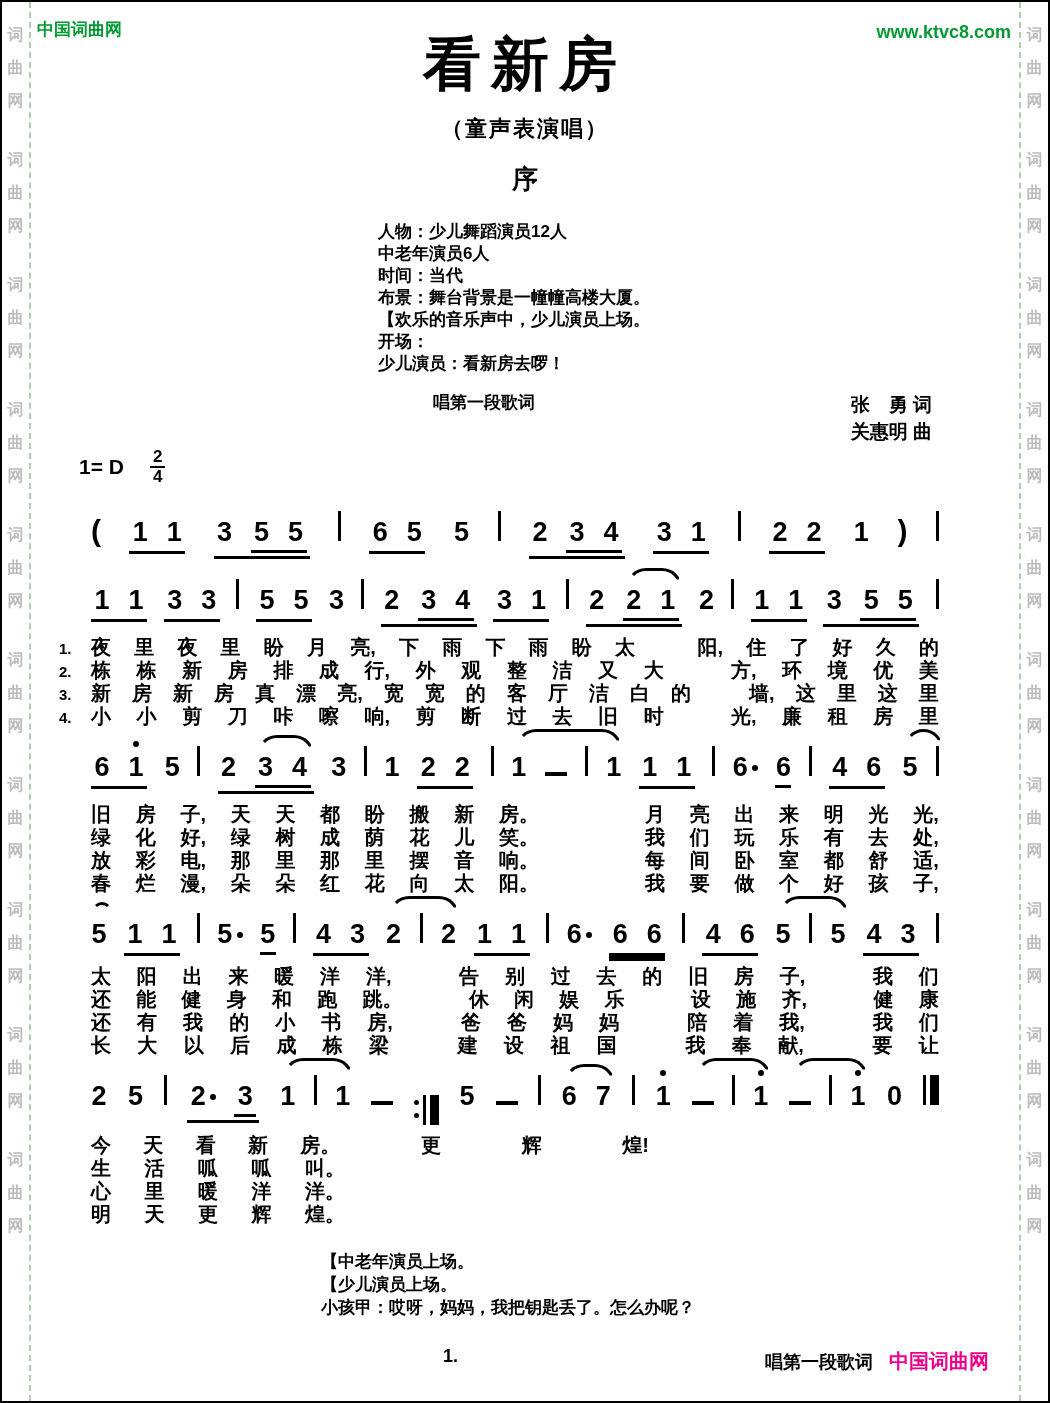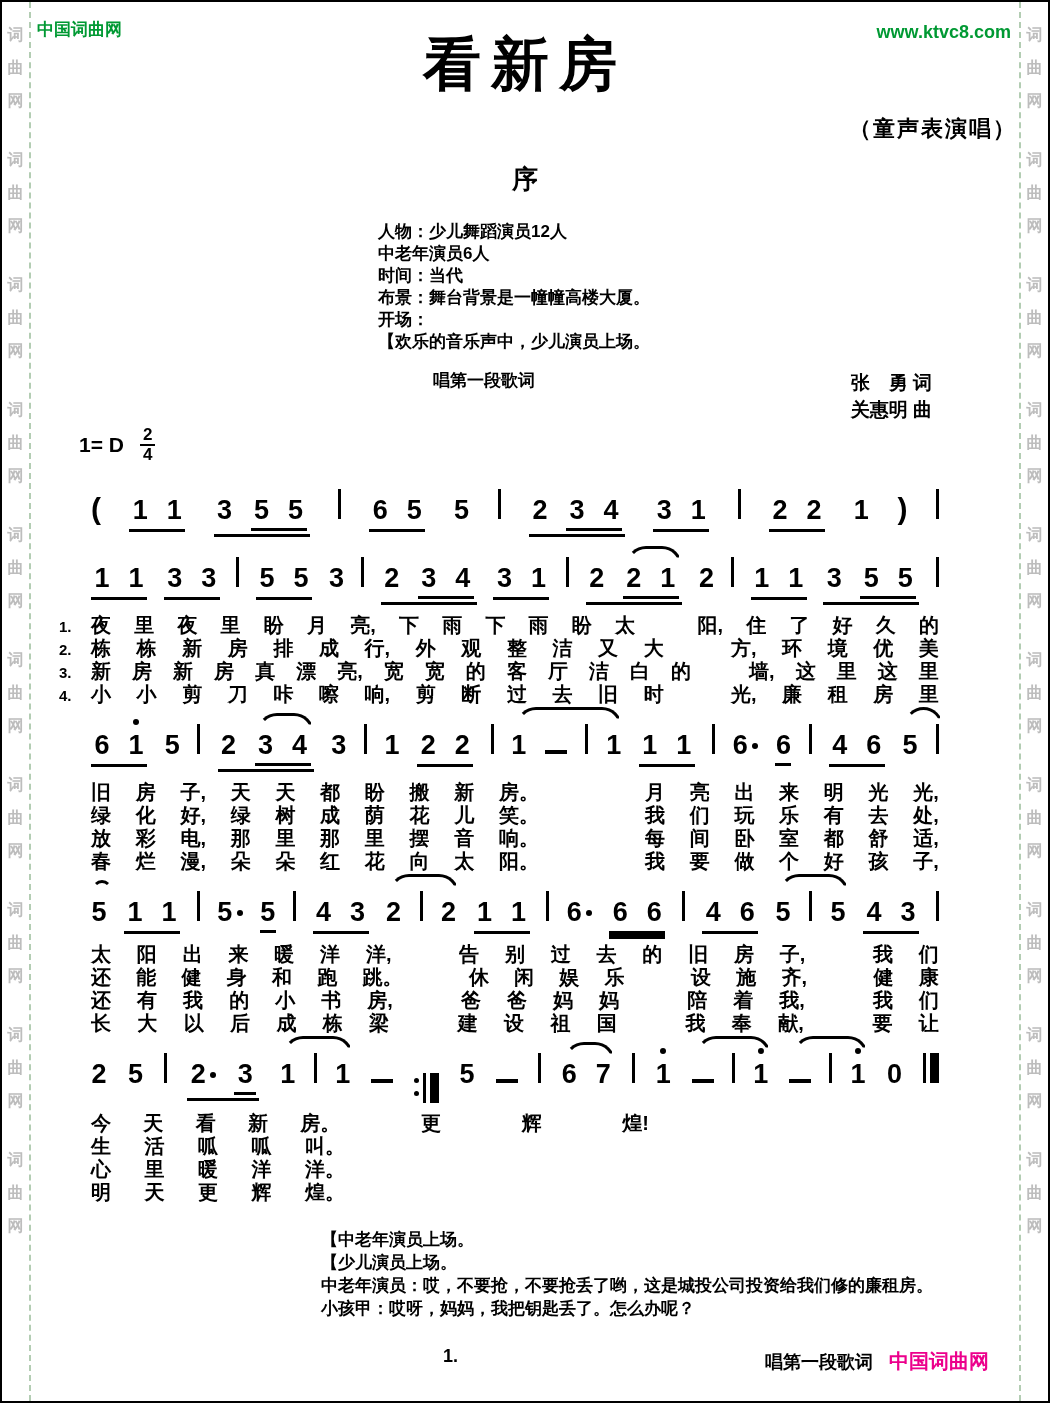--- a/index.html
+++ b/index.html
@@ -17,28 +17,28 @@
   }
   .wm-left  { left:0;  border-right:2px dashed #b3cdb3; }
   .wm-right { right:0; border-left:2px dashed #b3cdb3; }
   .wmc { margin-top:17px; }
   .wmc.g3 { margin-bottom:26px; }
   
   .content { position:absolute; left:31px; right:31px; top:0; bottom:0; }
   .site-left  { position:absolute; left:4px;  top:16px; color:#009933; font-size:17px; }
   .site-right { position:absolute; right:6px; top:20px; color:#009933; font-size:18px; }
   .title    { text-align:center; margin-top:24px; font-size:58px; letter-spacing:10px; }
-  .subtitle { text-align:right; margin-top:10px; font-size:22px; letter-spacing:2px; }
+  .subtitle { text-align:center; margin-top:10px; font-size:22px; letter-spacing:2px; }
   .xu       { text-align:center; margin-top:18px; font-size:26px; }
   .info     { margin:24px 0 16px 345px; font-size:17px; line-height:22px; }
   .sect     { margin:26px 0 0 383px; font-size:24px; letter-spacing:3px; }
   .subrow   { display:flex; margin-top:12px; align-items:flex-start;justify-content:flex-end; }
   .singnote { margin-left:400px; font-size:17px; }
   .credits  { margin-left:auto; margin-right:85px; font-size:19px; line-height:27px; text-align:left; }
-  .keyrow   { display:flex; align-items:center; gap:16px; margin:4px 0 0 46px; font-size:21px; }
+  .keyrow   { display:flex; align-items:center; gap:26px; margin:4px 0 0 46px; font-size:21px; }
   .meter    { display:inline-flex; flex-direction:column; align-items:center; font-size:17px; line-height:16px; }
   .meter .mtop { border-bottom:2px solid #000; padding:0 3px 1px; }
   .meter .mbot { padding-top:1px; }
   
   .mline { display:flex; justify-content:space-between; align-items:baseline; margin:20px 78px 0 58px; }
   .m1 { margin-top:26px; }
   .nt  { position:relative; display:inline-flex; align-items:baseline;
          font-size:27px; font-family:"Liberation Sans", sans-serif; }
   .ntx { min-width:16px; text-align:center; }
   .nt.u1 { border-bottom:3px solid #000; padding-bottom:2px; }
@@ -149,22 +149,23 @@
 
     <div class="title">看新房</div>
     <div class="subtitle">（童声表演唱）</div>
     <div class="xu">序</div>
 
     <div class="info">
         <div class="tline">人物：少儿舞蹈演员12人</div>
         <div class="tline">中老年演员6人</div>
         <div class="tline">时间：当代</div>
         <div class="tline">布景：舞台背景是一幢幢高楼大厦。</div>
+        <div class="tline">【欢乐的音乐声中，少儿演员上场。</div>
         <div class="tline">开场：</div>
-        <div class="tline">【欢乐的音乐声中，少儿演员上场。</div>
+        <div class="tline">少儿演员：看新房去啰！</div>
       </div>
 
 
     <div class="subrow">
       <div class="singnote">唱第一段歌词</div>
       <div class="credits">
         <div>张　勇  词</div>
         <div>关惠明  曲</div>
       </div>
     </div>
@@ -986,21 +987,20 @@
             <span class="syl sp"></span>
             <span class="syl sp"></span>
             <span class="syl sp"></span>
           </span>
         </div>
       </div>
 
     <div class="script">
         <div class="tline">【中老年演员上场。</div>
         <div class="tline">【少儿演员上场。</div>
-        <div class="tline">中老年演员：哎，不要抢，不要抢丢了哟，这是城投公司投资给我们修的廉租房。</div>
         <div class="tline">小孩甲：哎呀，妈妈，我把钥匙丢了。怎么办呢？</div>
       </div>
 
     <div class="pagenum">1.</div>
     <div class="source">
       <span>唱第一段歌词</span><span class="pink">中国词曲网</span>
     </div>
   </div>
 </div>
 

